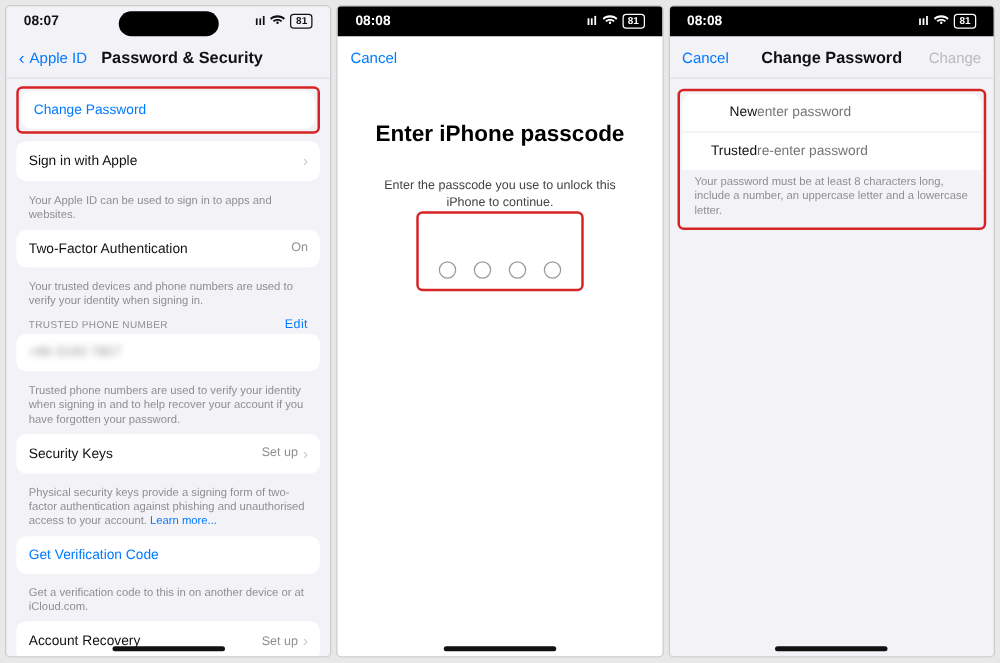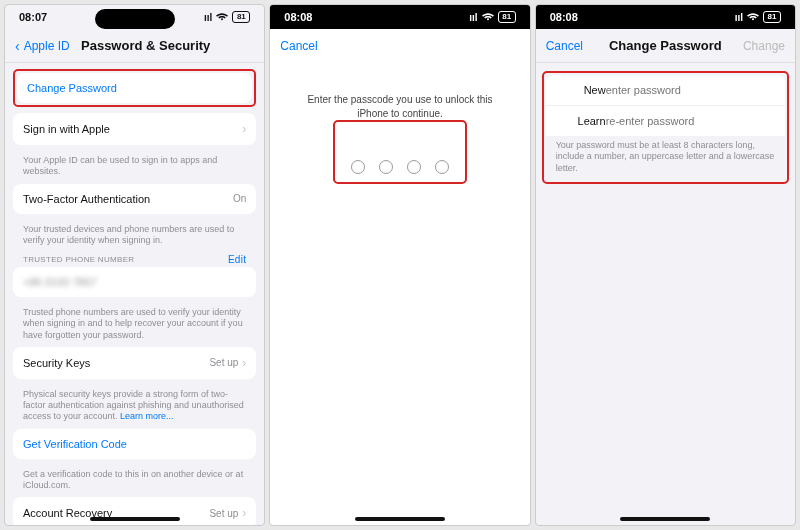--- a/index.html
+++ b/index.html
@@ -214,21 +214,21 @@
     <div class="group">
       <div class="cell">
         <span>Security Keys</span>
         <span class="cell-detail">
             <span>Set up</span>
             <span class="disclosure">›</span>
           </span>
       </div>
     </div>
     <div class="footer">
-      <span>Physical security keys provide a strong form of two-factor authentication against phishing and unauthorised access to your account. </span><span class="small-link">Learn more...</span>
+      <span>Physical security keys provide a signing form of two-factor authentication against phishing and unauthorised access to your account. </span><span class="small-link">Learn more...</span>
     </div>
 
     <div class="group">
       <div class="cell">
         <span class="link-cell">Get Verification Code</span>
       </div>
     </div>
     <div class="footer">Get a verification code to this in on another device or at iCloud.com.</div>
 
     <div class="group">
@@ -258,20 +258,21 @@
       <span class="bat-box">81</span>
     </div>
   </div>
   <div class="navbar noborder" style="background:#fff;">
     <div class="nav-left">
         <span class="link">Cancel</span>
       </div>
     <div class="nav-right"></div>
   </div>
   <div class="content">
+    <div class="s2-title">Enter iPhone passcode</div>
     <div class="s2-sub">Enter the passcode you use to unlock this iPhone to continue.</div>
     <div class="dots-outer">
       <div class="highlight dots-wrap">
         <div class="dots">
           <div class="dot"></div>
           <div class="dot"></div>
           <div class="dot"></div>
           <div class="dot"></div>
         </div>
       </div>
@@ -301,19 +302,19 @@
     <div class="nav-right">
         <span class="link disabled">Change</span>
       </div>
   </div>
   <div class="highlight s3-group">
     <div class="s3-row">
       <span class="s3-label">New</span>
       <input class="s3-input" placeholder="enter password" style="">
     </div>
     <div class="s3-row">
-      <span class="s3-label">Learn</span>
+      <span class="s3-label">Trusted</span>
       <input class="s3-input" placeholder="re-enter password" style="">
     </div>
     <div class="footer" style="background:transparent;">Your password must be at least 8 characters long, include a number, an uppercase letter and a lowercase letter.</div>
   </div>
   <div class="home-indicator"></div>
 </div>
 
 </body></html>

